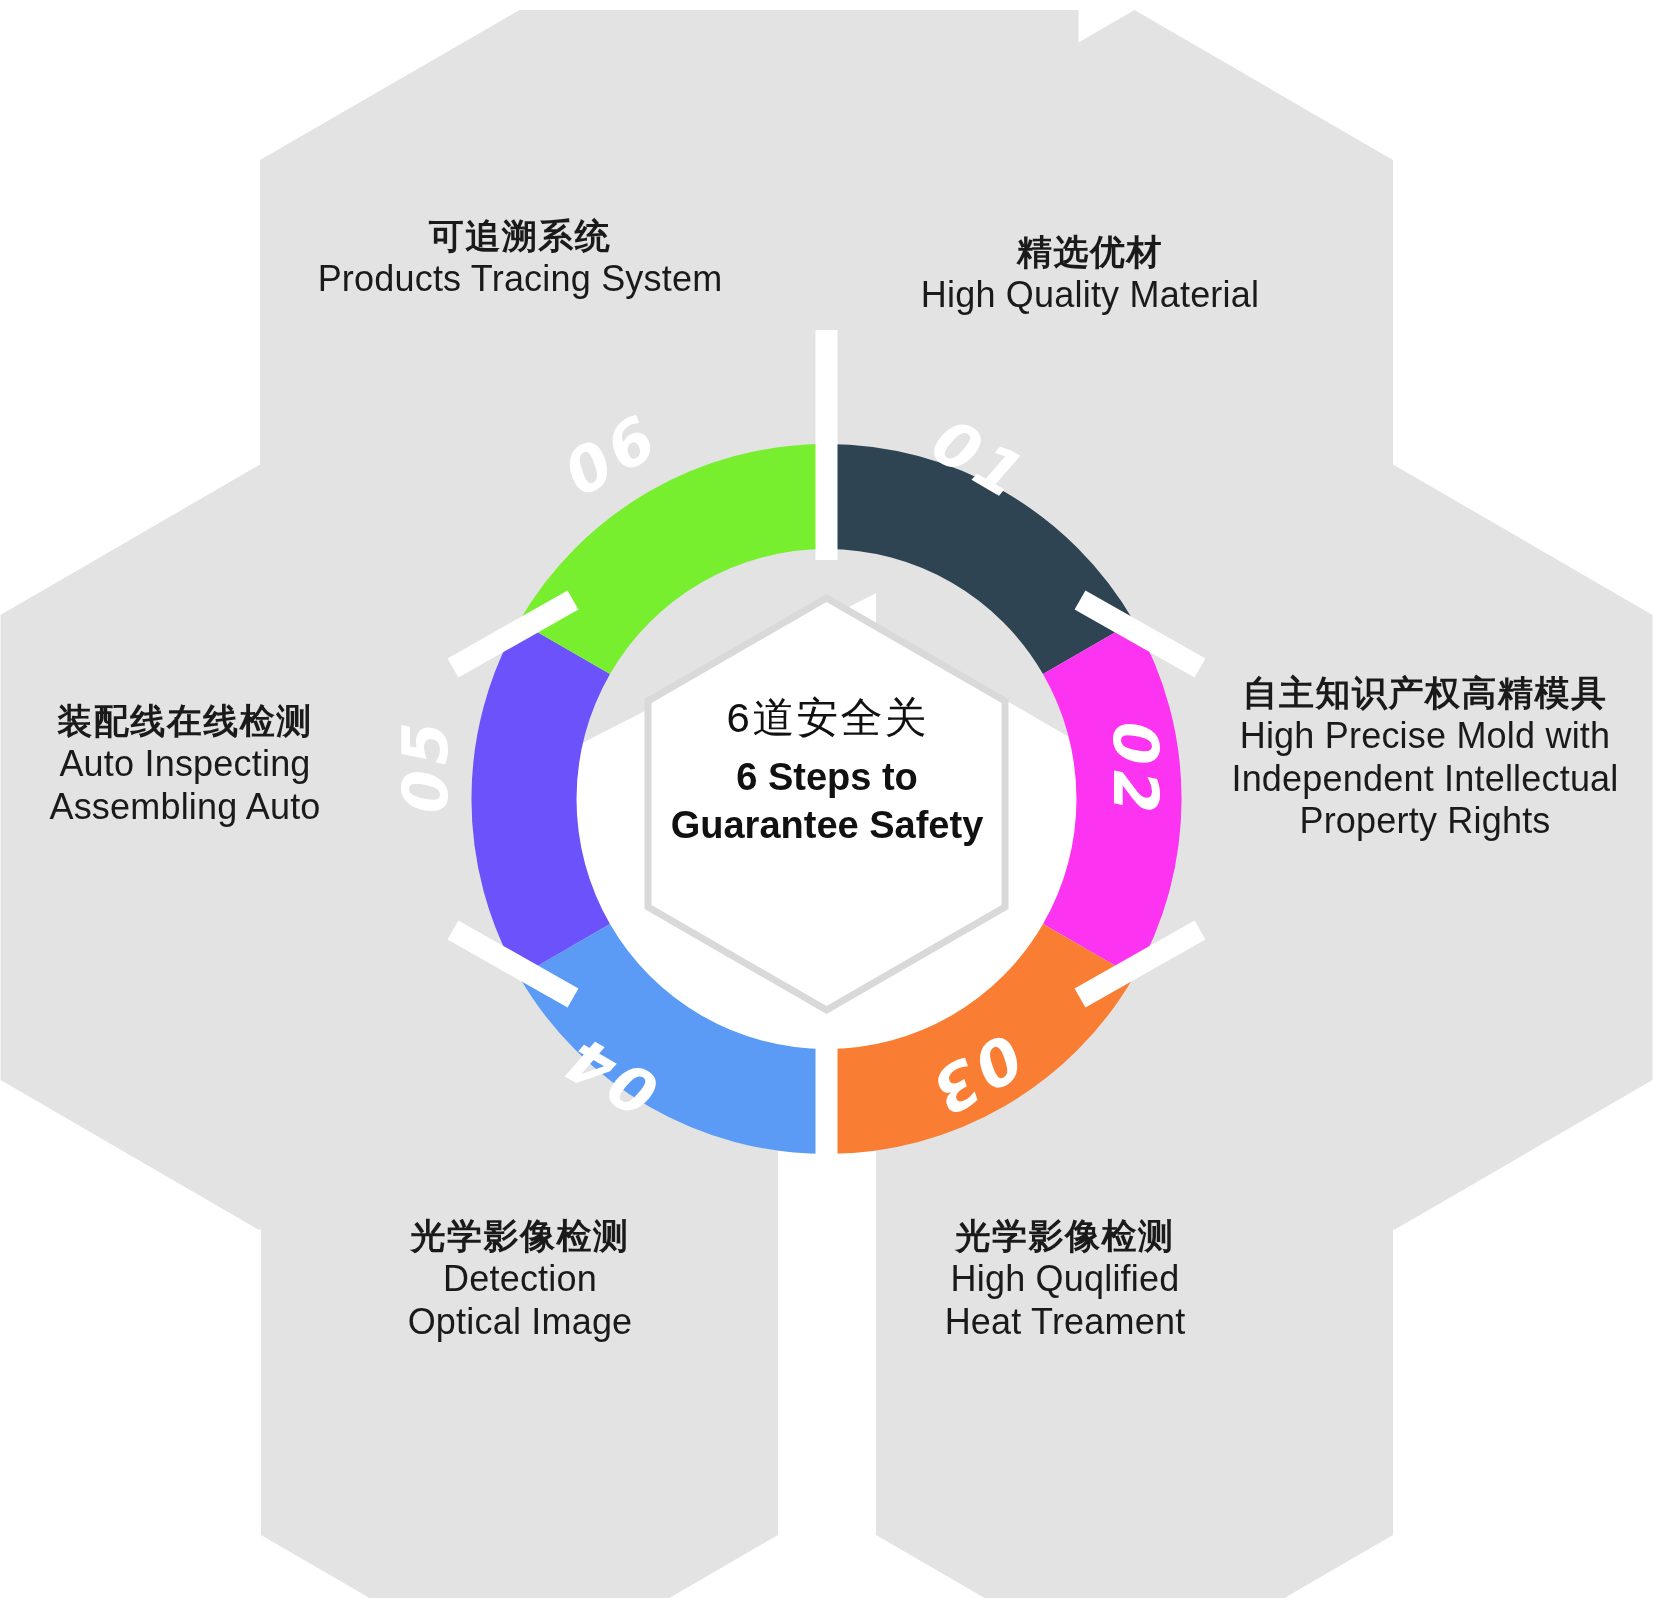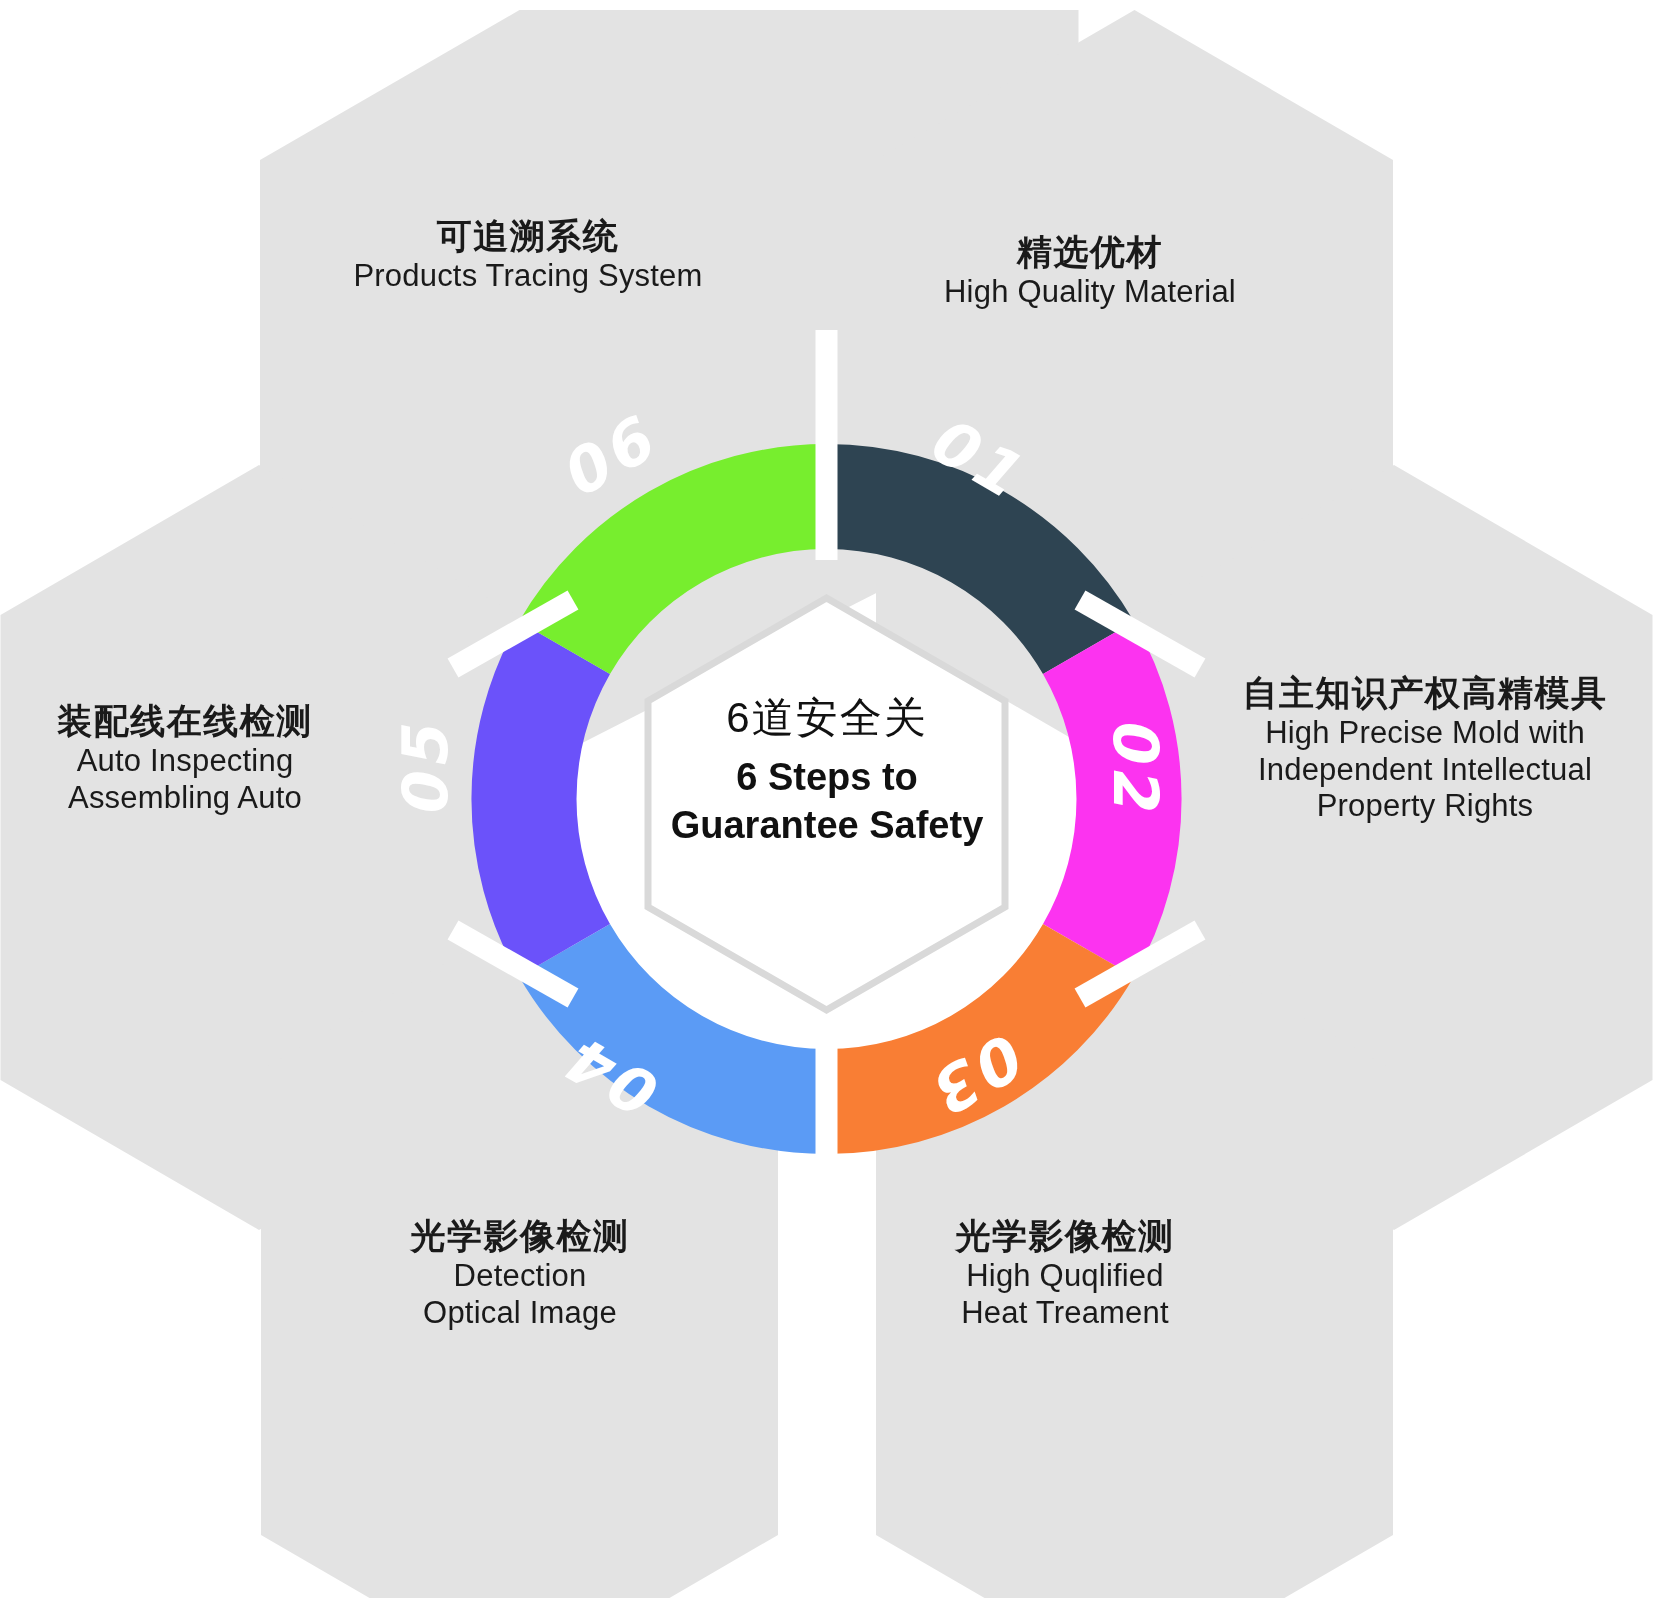--- a/index.html
+++ b/index.html
@@ -32,38 +32,39 @@
     line-height: 1.18;
     pointer-events: none;
   }
   .lbl-cn {
     font-size: 35px;
     font-weight: 700;
     letter-spacing: 1.5px;
     white-space: nowrap;
   }
   .lbl-en {
-    font-size: 31px;
+    font-size: 36px;
     font-weight: 400;
     letter-spacing: 0.2px;
     margin-top: 2px;
   }
   .lbl-en div { white-space: nowrap; }
 
   .center-label {
     position: absolute;
     text-align: center;
     color: #111111;
     pointer-events: none;
   }
   .center-cn {
     font-size: 42px;
     font-weight: 400;
     letter-spacing: 2px;
     white-space: nowrap;
+    font-family: Liberation Mono, monospace;
   }
   .center-en {
     font-size: 38px;
     font-weight: 700;
     line-height: 1.25;
     margin-top: 8px;
   }
   .center-en div { white-space: nowrap; }
 
   .seg-num {
@@ -169,21 +170,21 @@
     <g>
       <text class="seg-num" x="980" y="460" transform="rotate(30 980 460)">01</text>
       <text class="seg-num" x="1135" y="770" transform="rotate(90 1135 770)">02</text>
       <text class="seg-num" x="975" y="1075" transform="rotate(150 975 1075)">03</text>
       <text class="seg-num" x="610" y="1075" transform="rotate(210 610 1075)">04</text>
       <text class="seg-num" x="425" y="765" transform="rotate(270 425 765)">05</text>
       <text class="seg-num" x="612" y="455" transform="rotate(330 612 455)">06</text>
     </g>
   </svg>
 
-  <div class="hex-label" style="left:308px; top:215px; width:440px;">
+  <div class="hex-label" style="left:300px; top:215px; width:440px;">
     <div class="lbl-cn">可追溯系统</div>
     <div class="lbl-en">
       <div>Products Tracing System</div>
     </div>
   </div>
 
   <div class="hex-label" style="left:880px; top:215px; width:420px;margin-top:16px;">
     <div class="lbl-cn">精选优材</div>
     <div class="lbl-en">
       <div>High Quality Material</div>

